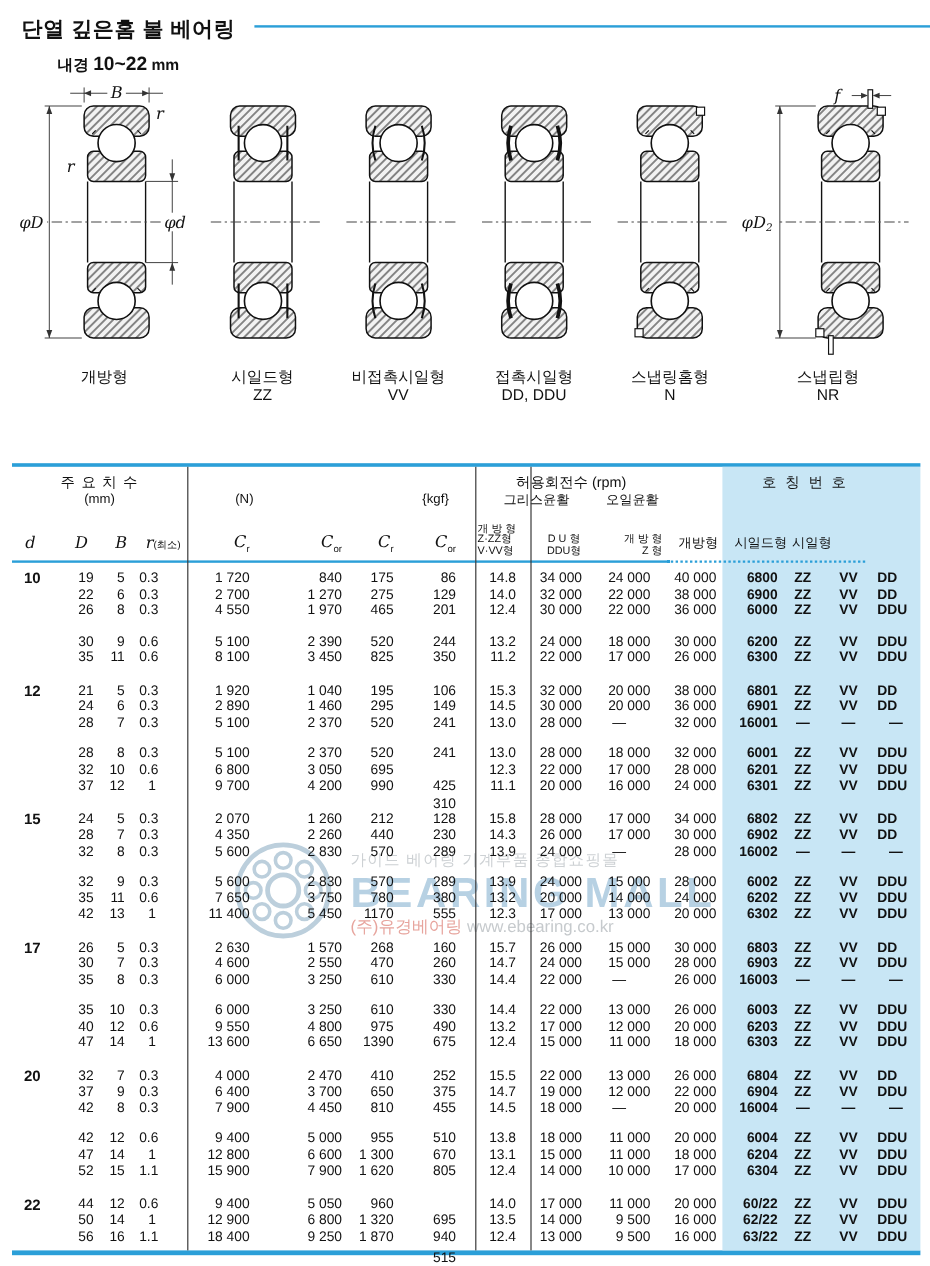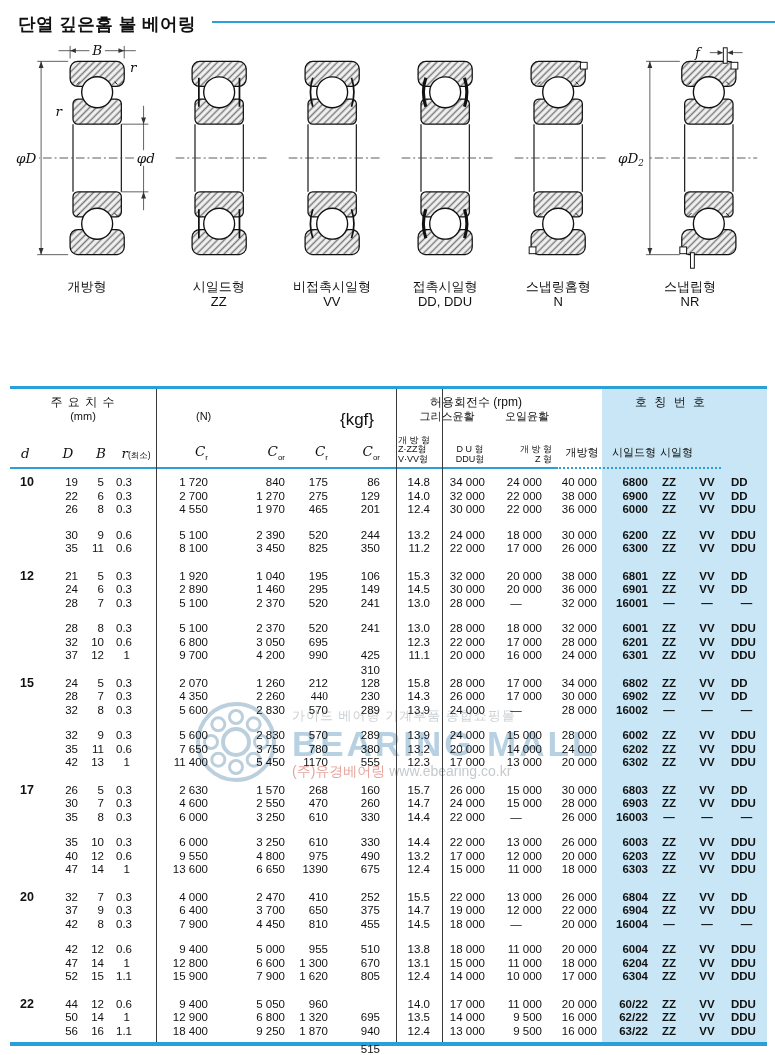--- a/index.html
+++ b/index.html
@@ -39,21 +39,21 @@
   sub{font-size:8px;position:relative;top:1px;left:0;}
   .letters{position:absolute;bottom:6px;left:0;display:flex;align-items:flex-end;}
   .letters span{display:inline-block;box-sizing:border-box;}
   .g1l .c1{width:40px;text-align:left;padding-left:11px;}
   .g1l .c2{width:36px;text-align:center;}
   .g1l .c3{width:30px;text-align:center;}
   .g1l .c4{width:40px;text-align:center;}
   .rmin{font-size:8.5px;display:block;line-height:9px;}
   .g2l span{text-align:right;}
   .nlab{position:absolute;top:21px;left:40px;font-size:11px;}
-  .kgflab{position:absolute;top:21px;right:22px;font-size:17px;}
+  .kgflab{position:absolute;top:21px;right:22px;font-size:11px;}
   .coef .t{letter-spacing:0;}
   .coef .fo{position:absolute;bottom:8px;left:0;right:10px;text-align:center;}
   .g4row{position:absolute;top:20px;left:0;display:flex;font-size:11px;}
   .g4row .a{width:102px;text-align:center;}
   .g4row .b{width:58px;text-align:center;}
   .mini{position:absolute;bottom:3px;left:0;display:flex;font-size:9px;line-height:9.5px;white-space:nowrap;}
   .mini .mc{box-sizing:border-box;}
   .mini .sp{height:9.5px;}
   .g5 .t{text-align:right;padding-right:14px;letter-spacing:2px;}
   .g5row{position:absolute;bottom:7px;left:0;display:flex;font-size:11px;}
@@ -78,20 +78,25 @@
   .wm3 .red{color:#e7a49d;}
   .wm3 .url{color:#c6cacd;}
 </style>
 </head>
 <body>
 
 <div class="pagehead">
   <div class="titlerow">
     <span class="title">단열 깊은홈 볼 베어링</span>
     <span class="rule"></span>
+  </div>
+  <div class="subtitle">
+    <span>내경</span>
+    <span class="rng">10~22</span>
+    <span>mm</span>
   </div>
 </div>
 
 <div class="diagrams">
   <div class="fig figw">
     <div class="svg-holder">
         <svg viewBox="0 0 150 240" width="145" height="232" xmlns="http://www.w3.org/2000/svg">
           <defs>
             <pattern id="h0" patternUnits="userSpaceOnUse" width="5" height="5" patternTransform="rotate(45)">
               <rect width="5" height="5" fill="#f2f2f2"></rect>
@@ -585,21 +590,21 @@
             <span class="c bold ctr" style="width: 38px;">VV</span>
             <span class="c bold leftc" style="width: 41px;">DD</span>
           </div>
           <div class="row">
             <span class="c dcol"></span>
             <span class="c" style="width: 36px; padding-right: 8px;">28</span>
             <span class="c" style="width: 30px; padding-right: 12px;">7</span>
             <span class="c" style="width: 40px; padding-right: 26px;">0.3</span>
             <span class="c" style="width: 62px; padding-right: 10px;">4 350</span>
             <span class="c" style="width: 76px; padding-right: 9px;">2 260</span>
-            <span class="c" style="width: 46px; padding-right: 12px; font-family: Liberation Serif, serif;">440</span>
+            <span class="c" style="width: 46px; padding-right: 12px;">440</span>
             <span class="c" style="width: 56px; padding-right: 16px;">230</span>
             <span class="c" style="width: 46px; padding-right: 12px;">14.3</span>
             <span class="c" style="width: 46px; padding-right: 3px;">26 000</span>
             <span class="c" style="width: 56px; padding-right: 2px;">17 000</span>
             <span class="c" style="width: 58px; padding-right: 5px;">30 000</span>
             <span class="c bold" style="width: 48px; padding-right: 2px;">6902</span>
             <span class="c bold ctr" style="width: 38px;">ZZ</span>
             <span class="c bold ctr" style="width: 38px;">VV</span>
             <span class="c bold leftc" style="width: 41px;">DD</span>
           </div>

